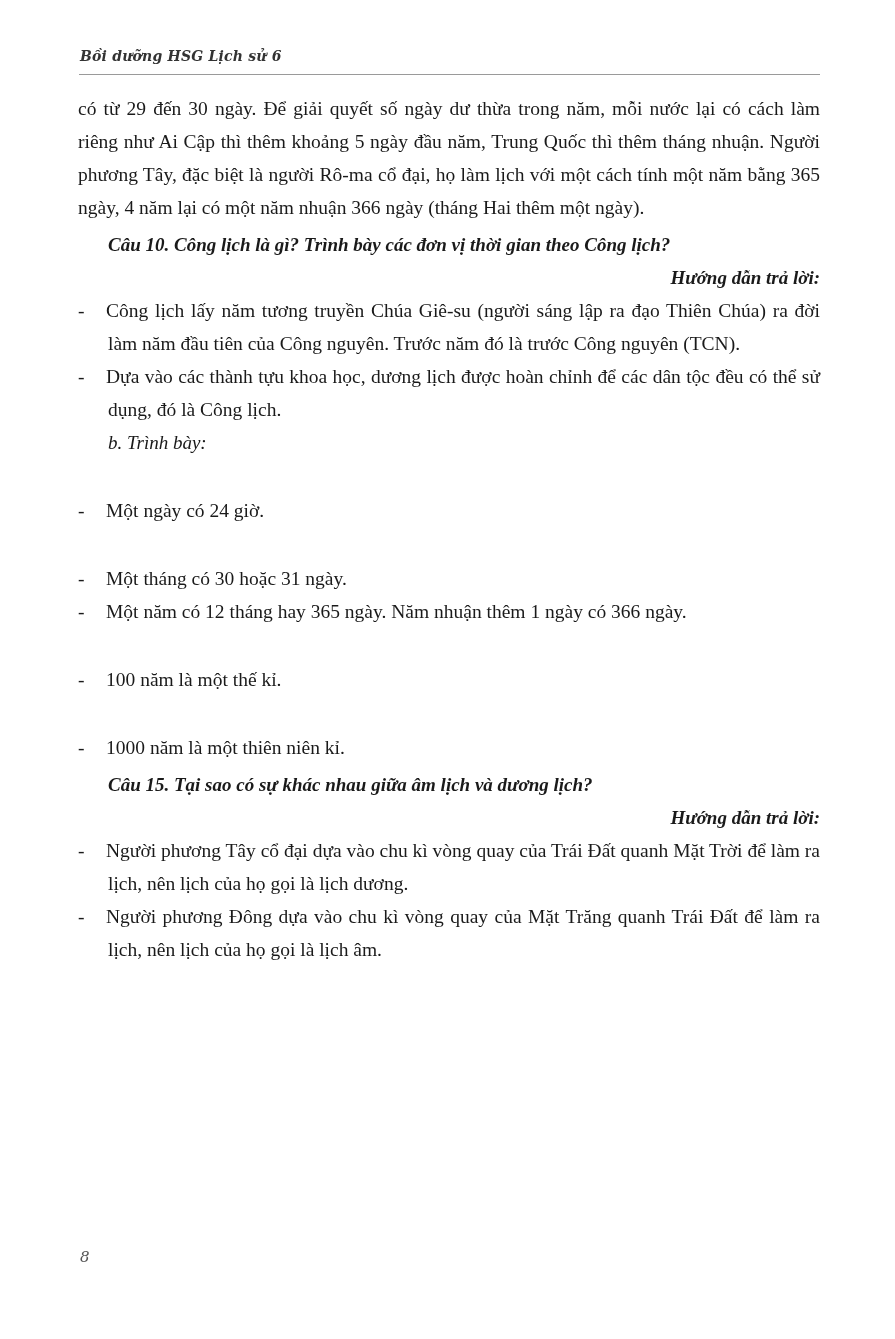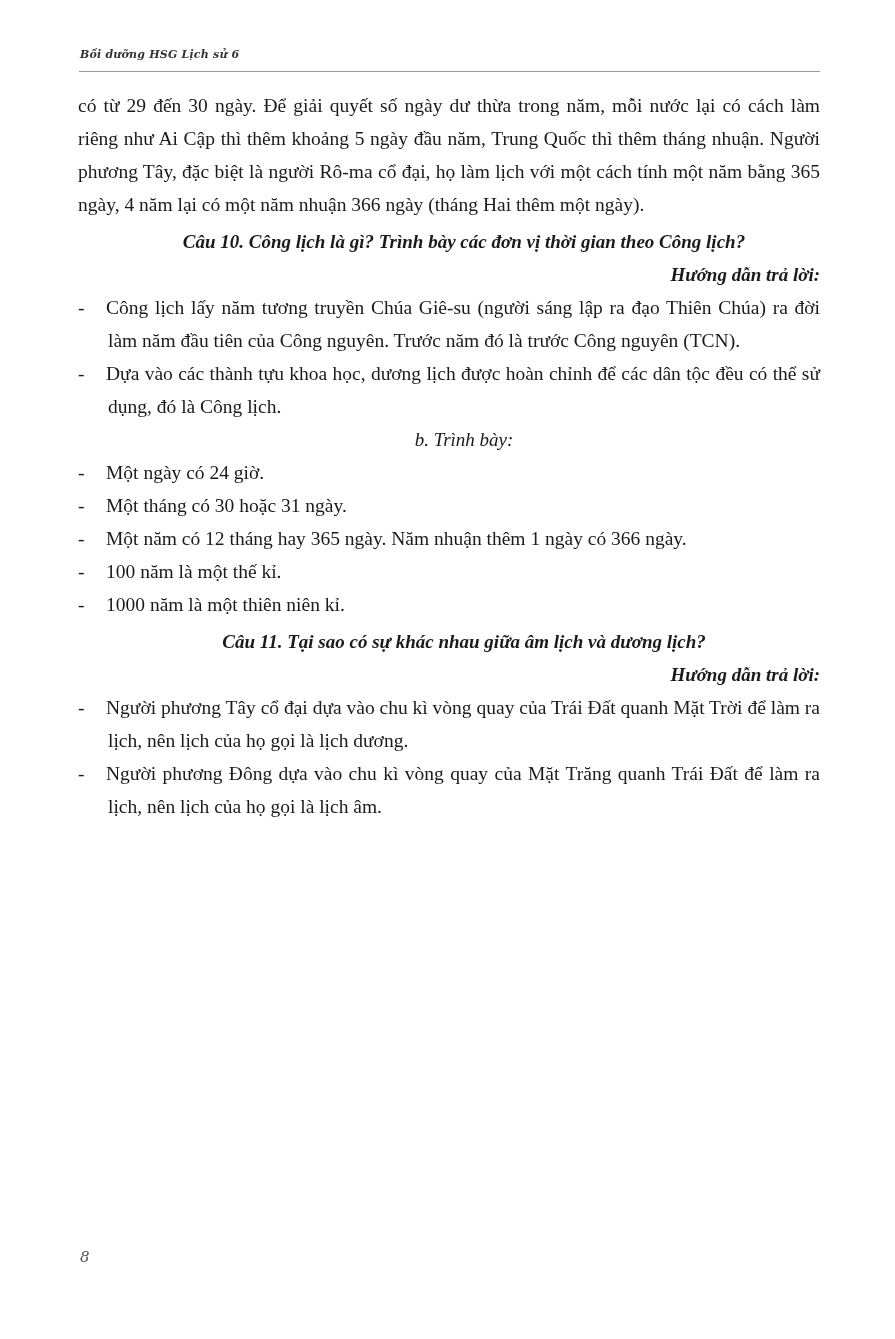--- a/index.html
+++ b/index.html
@@ -20,40 +20,39 @@
     left: 0; top: 0;
     width: 895px;
     height: 1339px;
     box-sizing: border-box;
     padding: 48px 75px 0 78px;
   }
   .header {
     font-family: "DejaVu Serif", serif;
     font-style: italic;
     font-weight: bold;
-    font-size: 11px;
+    font-size: 14px;
     color: #333333;
     letter-spacing: 0.2px;
     padding-left: 2px;
     padding-bottom: 10px;
   }
   .header-rule {
     border-bottom: 1px solid #9a9a9a;
     margin-bottom: 17px;
     margin-left: 1px;
   }
   .body-text {
     font-size: 19.5px;
     line-height: 33px;
     text-align: justify;
     text-justify: inter-word;
   }
   p {
     margin: 0;
-    text-align: center;
   }
   .q-heading {
     font-weight: bold;
     font-style: italic;
     font-size: 19px;
     line-height: 33px;
     margin-top: 4px;
     padding-left: 30px;
   }
   .guide {
@@ -81,20 +80,21 @@
     display: inline-block;
     width: 28px;
     text-indent: 0;
   }
   .hang {
     padding-left: 30px;
     text-indent: -30px;
   }
   .block-indent {
     padding-left: 30px;
+    margin-top: 35px;
   }
   .page-number {
     position: absolute;
     left: 80px;
     top: 1248px;
     font-family: "DejaVu Serif", serif;
     font-style: italic;
     font-size: 15px;
     color: #555555;
   }
@@ -123,21 +123,21 @@
   <p class="bullet-line block-indent"><span class="dash">-</span><span>Một ngày có 24 giờ.</span></p>
 
   <p class="bullet-line block-indent"><span class="dash">-</span><span>Một tháng có 30 hoặc 31 ngày.</span></p>
 
   <p class="bullet-line hang"><span class="dash">-</span><span>Một năm có 12 tháng hay 365 ngày. Năm nhuận thêm 1 ngày có 366 ngày.</span></p>
 
   <p class="bullet-line block-indent"><span class="dash">-</span><span>100 năm là một thế kỉ.</span></p>
 
   <p class="bullet-line block-indent"><span class="dash">-</span><span>1000 năm là một thiên niên kỉ.</span></p>
 
-  <p class="q-heading">Câu 11. Tại sao có sự khác nhau giữa âm lịch và dương lịch?</p>
+  <p class="q-heading">Câu 15. Tại sao có sự khác nhau giữa âm lịch và dương lịch?</p>
 
   <p class="guide">Hướng dẫn trả lời:</p>
 
   <p class="bullet-line hang"><span class="dash">-</span><span>Người phương Tây cổ đại dựa vào chu kì vòng quay của Trái Đất quanh Mặt Trời để làm ra lịch, nên lịch của họ gọi là lịch dương.</span></p>
 
   <p class="bullet-line hang"><span class="dash">-</span><span>Người phương Đông dựa vào chu kì vòng quay của Mặt Trăng quanh Trái Đất để làm ra lịch, nên lịch của họ gọi là lịch âm.</span></p>
 
 </div>
 
 <div class="page-number">8</div>

